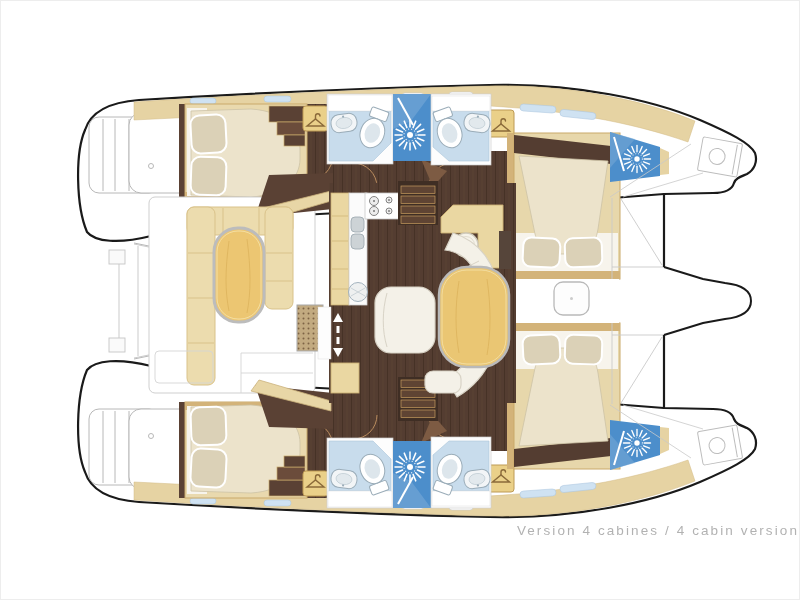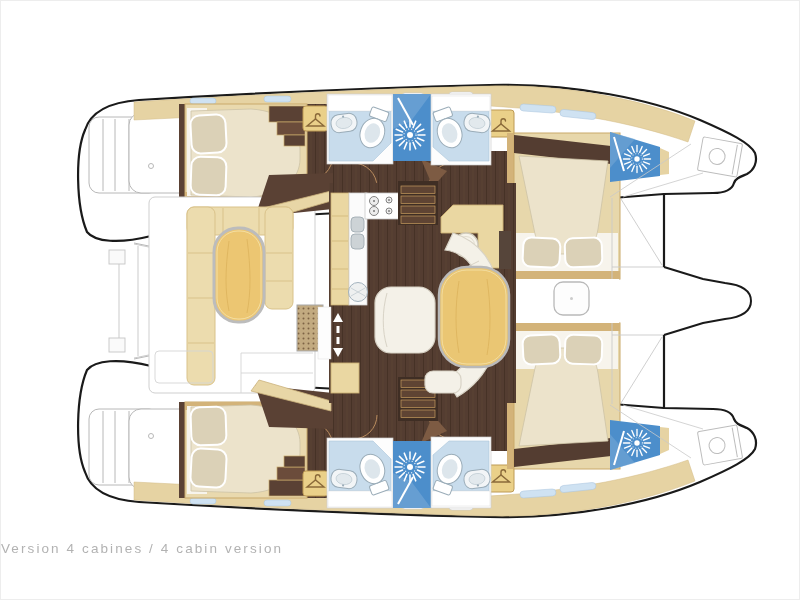--- a/index.html
+++ b/index.html
@@ -1,20 +1,20 @@
 <!DOCTYPE html>
 <html><head>
 <meta charset="utf-8">
 <style>
   html,body{margin:0;padding:0;background:#fff;}
   body{width:800px;height:600px;position:relative;overflow:hidden;
        font-family:"Liberation Sans", sans-serif;}
   .frame{position:absolute;inset:0;border:1px solid #ededed;box-sizing:border-box;background:#fff;}
   svg{display:block;}
-  .caption{position:absolute;left:0;right:0;top:540px;text-align:left;
+  .caption{position:absolute;left:0;right:0;top:522px;text-align:right;
            color:#b2b2b2;font-size:13.5px;letter-spacing:2.1px;font-weight:400;}
 </style>
 </head>
 <body>
 
 <div class="frame">
 <svg width="800" height="600" viewBox="0 0 800 600">
 <defs>
   <pattern id="planks" width="9" height="60" patternUnits="userSpaceOnUse">
     <rect width="9" height="60" fill="#543d31"></rect>

